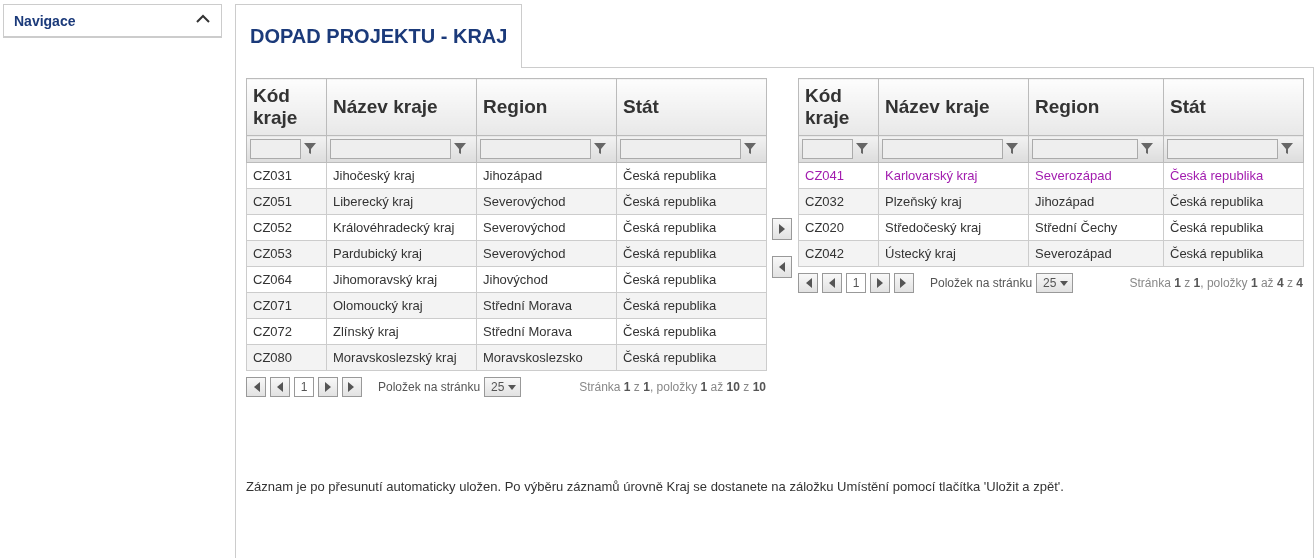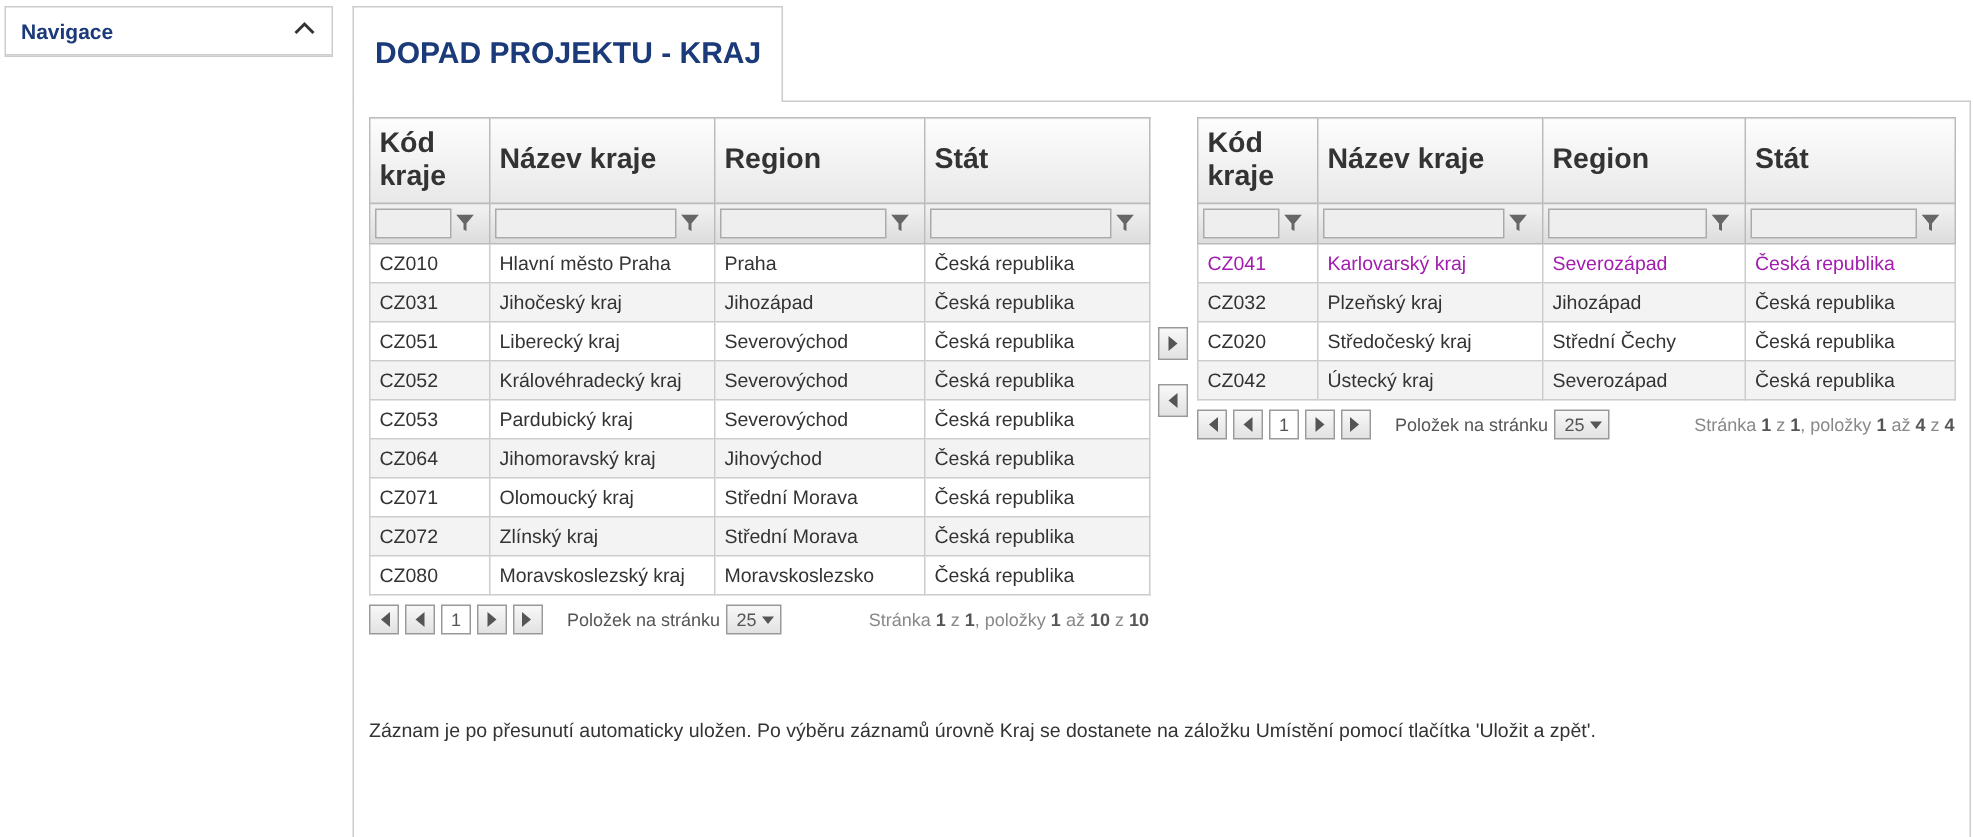--- a/index.html
+++ b/index.html
@@ -261,26 +261,20 @@
                     </span></td>
                 <td><input style=""><span class="funnel">
                       <svg viewBox="0 0 12 12">
                         <path d="M0 0h12L7 6v5l-2-1V6z"></path>
                       </svg>
                     </span></td>
               </tr>
             </thead>
             <tbody id="left-tbody">
                 <tr class="data-row">
-                  <td>CZ010</td>
-                  <td>Hlavní město Praha</td>
-                  <td>Praha</td>
-                  <td>Česká republika</td>
-                </tr>
-                <tr class="data-row">
                   <td>CZ031</td>
                   <td>Jihočeský kraj</td>
                   <td>Jihozápad</td>
                   <td>Česká republika</td>
                 </tr>
                 <tr class="data-row">
                   <td>CZ051</td>
                   <td>Liberecký kraj</td>
                   <td>Severovýchod</td>
                   <td>Česká republika</td>

